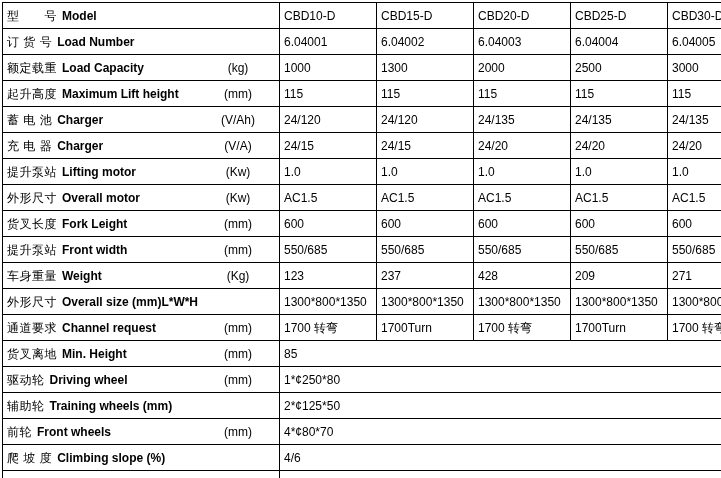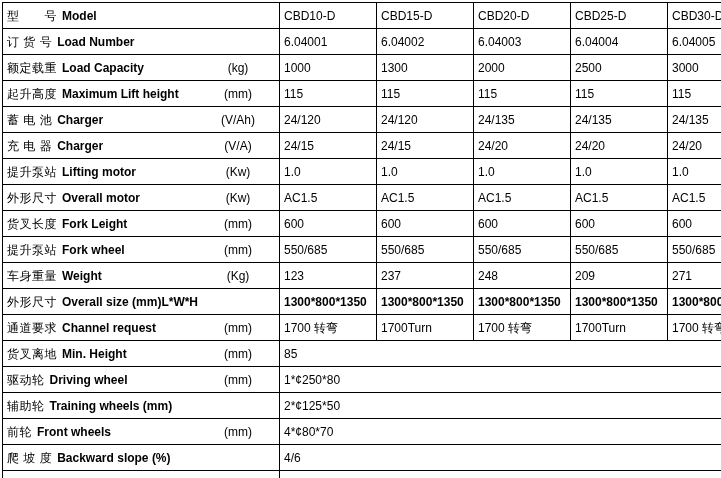--- a/index.html
+++ b/index.html
@@ -56,21 +56,20 @@
     font-weight: bold;
   }
   .lbl-unit {
     flex: 0 0 auto;
     text-align: center;
     width: 74px;
     white-space: nowrap;
   }
   .small-val {
     font-size: 9px;
-    font-weight: bold;
   }
   .wide-val {
     padding-left: 6px;
   }
 </style>
 </head>
 <body>
 
 <table class="spec-table">
   <tbody>
@@ -197,41 +196,41 @@
         <td class="val-cell">600</td>
         <td class="val-cell">600</td>
         <td class="val-cell">600</td>
         <td class="val-cell">600</td>
         <td class="val-cell">600</td>
       </tr>
       <tr>
         <td class="label-cell">
           <div class="label-inner">
             <span class="lbl-cn">提升泵站</span>
-            <span class="lbl-en">Fork wheel</span>
+            <span class="lbl-en">Front width</span>
             <span class="lbl-unit">(mm)</span>
           </div>
         </td>
         <td class="val-cell">550/685</td>
         <td class="val-cell">550/685</td>
         <td class="val-cell">550/685</td>
         <td class="val-cell">550/685</td>
         <td class="val-cell">550/685</td>
       </tr>
       <tr>
         <td class="label-cell">
           <div class="label-inner">
             <span class="lbl-cn">车身重量</span>
             <span class="lbl-en">Weight</span>
             <span class="lbl-unit">(Kg)</span>
           </div>
         </td>
         <td class="val-cell">123</td>
         <td class="val-cell">237</td>
-        <td class="val-cell">248</td>
+        <td class="val-cell">428</td>
         <td class="val-cell">209</td>
         <td class="val-cell">271</td>
       </tr>
       <tr>
         <td class="label-cell">
           <div class="label-inner">
             <span class="lbl-cn">外形尺寸</span>
             <span class="lbl-en">Overall size (mm)L*W*H</span>
             <span class="lbl-unit"></span>
           </div>
@@ -293,21 +292,21 @@
             <span class="lbl-en">Front wheels</span>
             <span class="lbl-unit">(mm)</span>
           </div>
         </td>
         <td class="val-cell wide-val" colspan="5">4*¢80*70</td>
       </tr>
       <tr>
         <td class="label-cell">
           <div class="label-inner">
             <span class="lbl-cn">爬 坡 度</span>
-            <span class="lbl-en">Backward slope (%)</span>
+            <span class="lbl-en">Climbing slope (%)</span>
             <span class="lbl-unit"></span>
           </div>
         </td>
         <td class="val-cell wide-val" colspan="5">4/6</td>
       </tr>
       <tr>
         <td class="label-cell">
           <div class="label-inner">
             <span class="lbl-cn">通道要求</span>
             <span class="lbl-en">Channel request</span>

